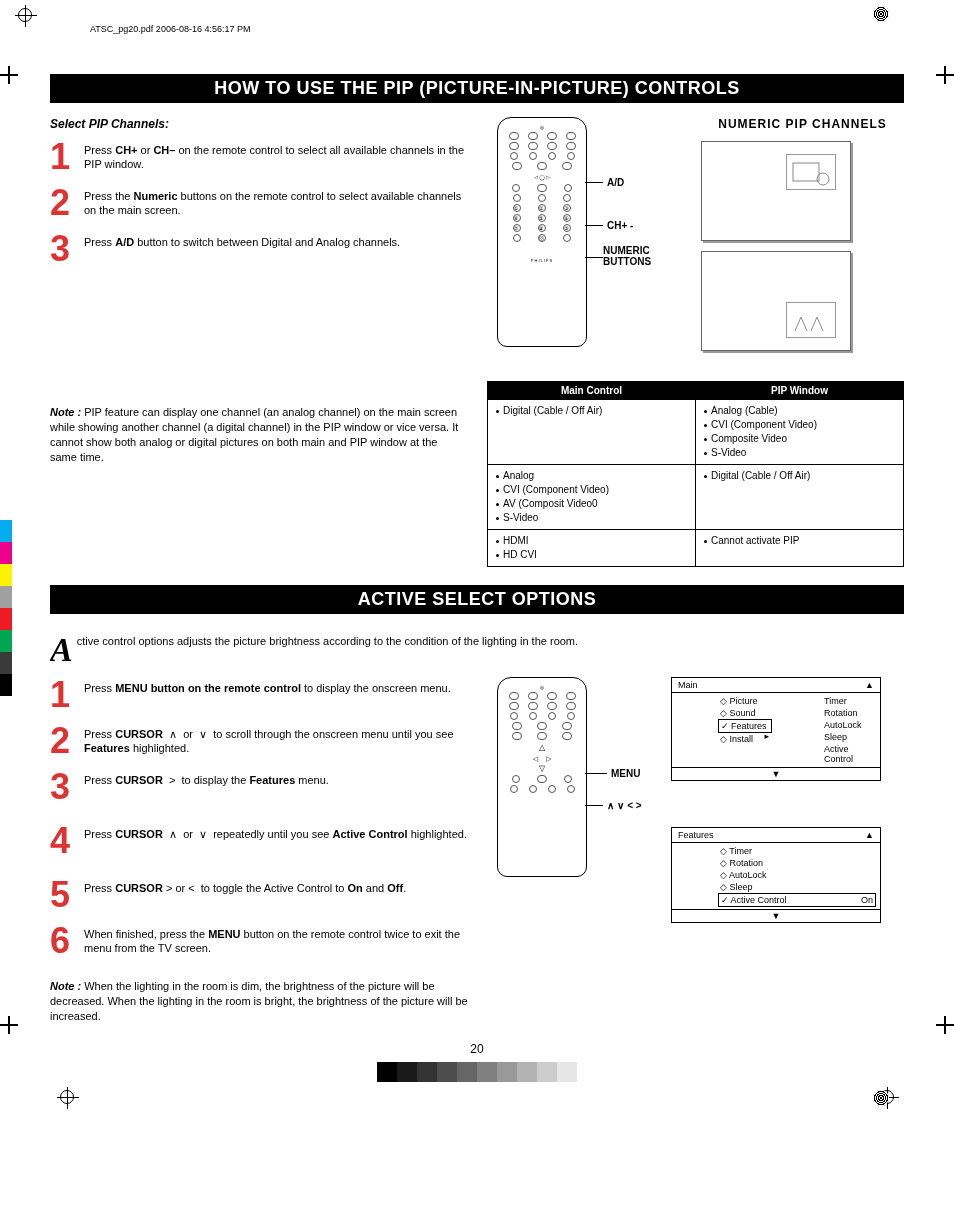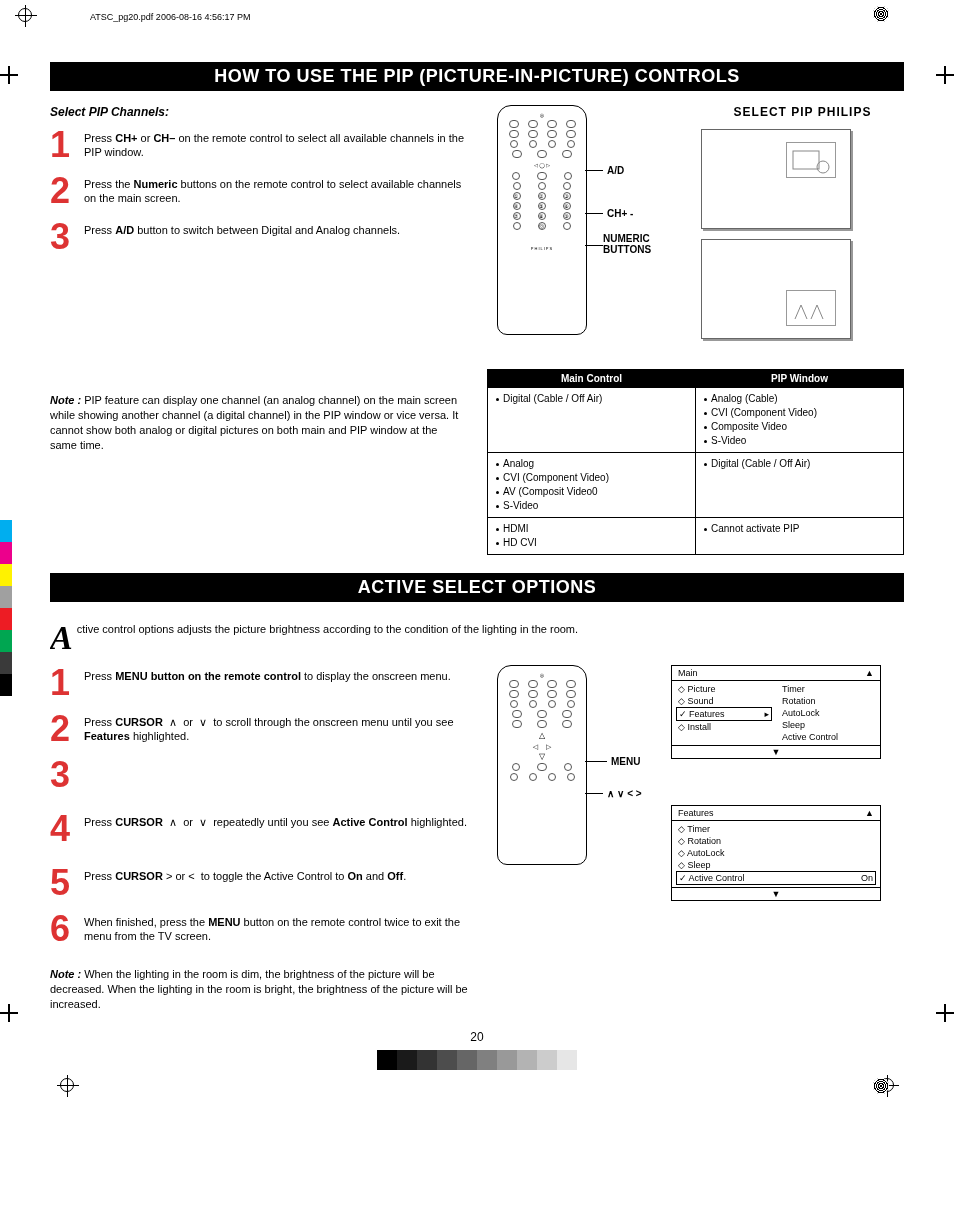--- a/index.html
+++ b/index.html
@@ -1,17 +1,17 @@
 <!DOCTYPE html>
 <html><head>
 <meta charset="utf-8">
 <style>
   * { box-sizing: border-box; margin: 0; padding: 0; }
   body { font-family: Arial, Helvetica, sans-serif; font-size: 12px; color: #000; background: #fff; width: 954px; margin: 0 auto; position: relative; }
-  .page { padding: 12px 50px 30px 50px; position: relative; }
+  .page { padding: 24px 50px 30px 50px; position: relative; }
   .header-line { font-size: 9px; margin-bottom: 40px; margin-left: 40px; }
   .reg-mark { width: 14px; height: 14px; border: 1px solid #000; border-radius: 50%; position: relative; display: inline-block; }
   .reg-mark::before { content: ""; position: absolute; left: 6px; top: -4px; width: 1px; height: 22px; background: #000; }
   .reg-mark::after { content: ""; position: absolute; top: 6px; left: -4px; height: 1px; width: 22px; background: #000; }
   .reg-top-left { position: absolute; left: 18px; top: 8px; }
   .reg-bot-left { position: absolute; left: 18px; bottom: 8px; }
   .reg-bot-right { position: absolute; right: 18px; bottom: 8px; }
   .reg-diamond { position:absolute; right:65px; bottom:6px; width:16px; height:16px; border-radius:50%; background: repeating-radial-gradient(circle,#000 0,#000 1px,#fff 1px,#fff 2px);}
   .reg-diamond2 { position:absolute; right:65px; top:6px; width:16px; height:16px; border-radius:50%; background: repeating-radial-gradient(circle,#000 0,#000 1px,#fff 1px,#fff 2px);}
   .cross { width: 14px; height:14px; position:absolute; }
@@ -47,21 +47,21 @@
   .pip-table th { background:#000; color:#fff; font-weight:bold; padding:3px; border:1px solid #000; width:50%;}
   .pip-table td { border:1px solid #000; padding:4px 8px; vertical-align: top; line-height:1.4;}
   .pip-table td .dot { display:inline-block; width:3px; height:3px; background:#000; border-radius:50%; margin-right:4px; vertical-align: middle;}
   .drop-cap { font-size: 34px; font-weight:bold; font-style: italic; font-family: Georgia, 'Times New Roman', serif; float:left; line-height:0.8; margin-right:4px; margin-top:2px;}
   .intro-line { font-size:11px; margin-bottom: 14px; overflow:hidden; line-height:1.3; padding-top:6px;}
   .menu-box { border:1px solid #000; width: 210px; font-size:9px; margin-bottom: 20px; background:#fff;}
   .menu-title-row { display:flex; justify-content:space-between; border-bottom:1px solid #000; padding:2px 6px;}
   .menu-body { display:flex; }
   .menu-col-l { flex:1; padding: 2px 4px;}
   .menu-col-r { flex:1; padding: 2px 4px; text-align:left;}
-  .menu-row { padding:1px 2px;}
+  .menu-row { padding:1px 2px;margin-left:42px;}
   .menu-row.sel { border:1px solid #000;}
   .menu-bottom { border-top:1px solid #000; text-align:center; padding:1px 0;}
   .page-num { text-align:center; font-size:12px; margin-top: 18px;}
   .color-swatch-row { display:flex; justify-content:center; gap:0; margin-top:6px;}
   .sw { width:20px; height:20px;}
   .side-swatches { position:absolute; left:0; top: 520px;}
   .side-sw { width:12px; height:22px; display:block;}
   .arrow-icons { font-size:10px; font-weight:bold;}
   .fig-area2 { position: relative; height: 280px;}
 </style>
@@ -166,21 +166,21 @@
           </div>
           <div class="callout-line" style="left:98px; top:65px; width:18px;"></div>
           <div class="callout-text" style="left:120px; top:60px;">A/D</div>
           <div class="callout-line" style="left:98px; top:108px; width:18px;"></div>
           <div class="callout-text" style="left:120px; top:103px;">CH+  -</div>
           <div class="callout-line" style="left:98px; top:140px; width:18px;"></div>
           <div class="callout-text" style="left:116px; top:128px; line-height:1.1;">NUMERIC BUTTONS</div>
         </div>
 
         <div style="flex:1;">
-          <div class="pip-right-title">SELECT PIP PHILIPS</div>
+          <div class="pip-right-title">NUMERIC PIP CHANNELS</div>
           <div class="tv-fig">
             <div class="tv-img" style="right:14px; top:12px;"><svg width="50" height="36">
                   <rect x="6" y="8" width="26" height="18" fill="none" stroke="#888"></rect>
                   <circle cx="36" cy="24" r="6" fill="none" stroke="#888"></circle>
                 </svg></div>
           </div>
           <div class="tv-fig">
             <div class="tv-img" style="right:14px; bottom:12px;"><svg width="50" height="36">
                   <path d="M8 28 L14 14 L20 28 M24 28 L30 14 L36 28" stroke="#888" fill="none"></path>
                 </svg></div>
@@ -245,20 +245,21 @@
           <div class="step" style="">
             <div class="step-num">1</div>
             <div class="step-text">Press <b>MENU button on the remote control</b> to display the onscreen menu.</div>
           </div>
           <div class="step" style="">
             <div class="step-num">2</div>
             <div class="step-text">Press <b>CURSOR</b> &nbsp;∧&nbsp; or &nbsp;∨&nbsp; to scroll through the onscreen menu until you see <b>Features</b> highlighted.</div>
           </div>
           <div class="step" style="">
             <div class="step-num">3</div>
+            <div class="step-text">Press <b>CURSOR</b> &nbsp;&gt;&nbsp; to display the <b>Features</b> menu.</div>
           </div>
           <div class="step" style="margin-top: 18px;">
             <div class="step-num">4</div>
             <div class="step-text">Press <b>CURSOR</b> &nbsp;∧&nbsp; or &nbsp;∨&nbsp; repeatedly until you see <b>Active Control</b> highlighted.</div>
           </div>
           <div class="step" style="margin-top: 18px;">
             <div class="step-num">5</div>
             <div class="step-text">Press <b>CURSOR</b> &gt; or &lt;&nbsp; to toggle the Active Control to <b>On</b> and <b>Off</b>.</div>
           </div>
           <div class="step" style="">

